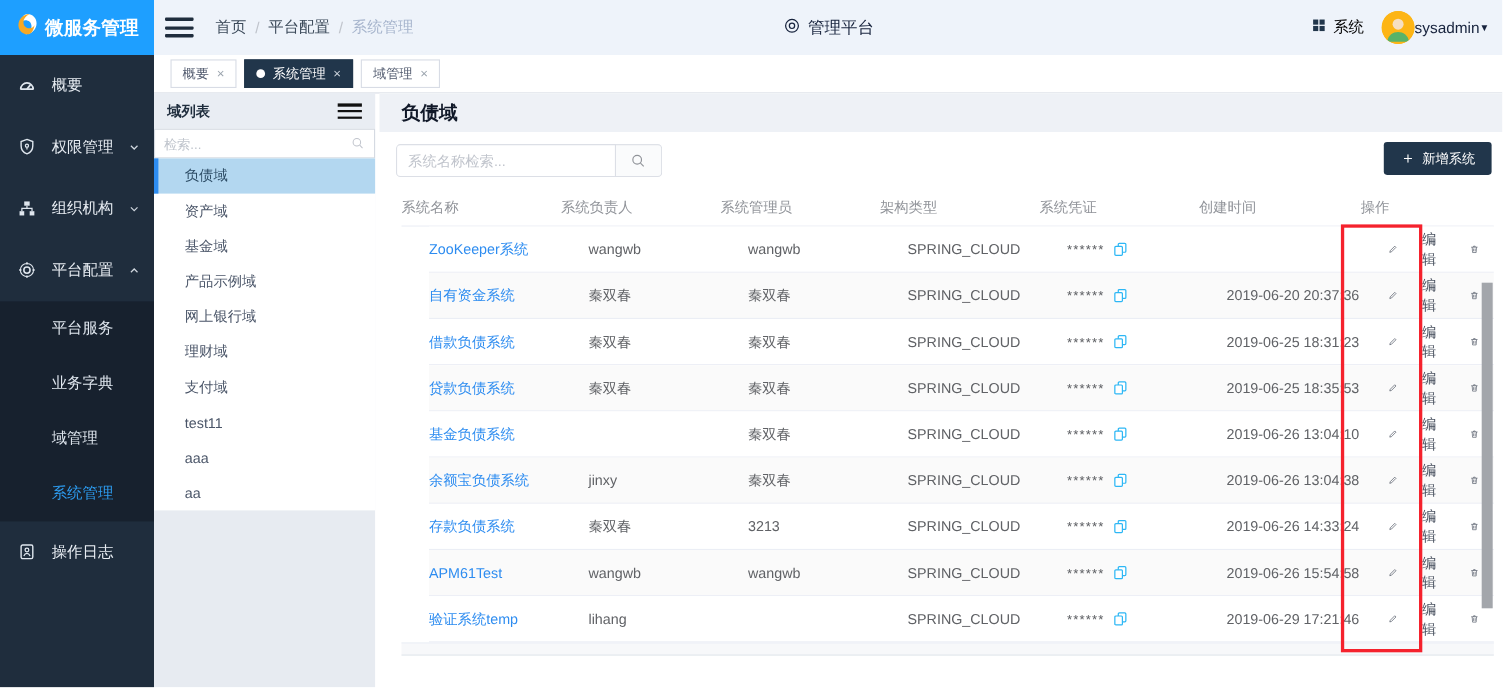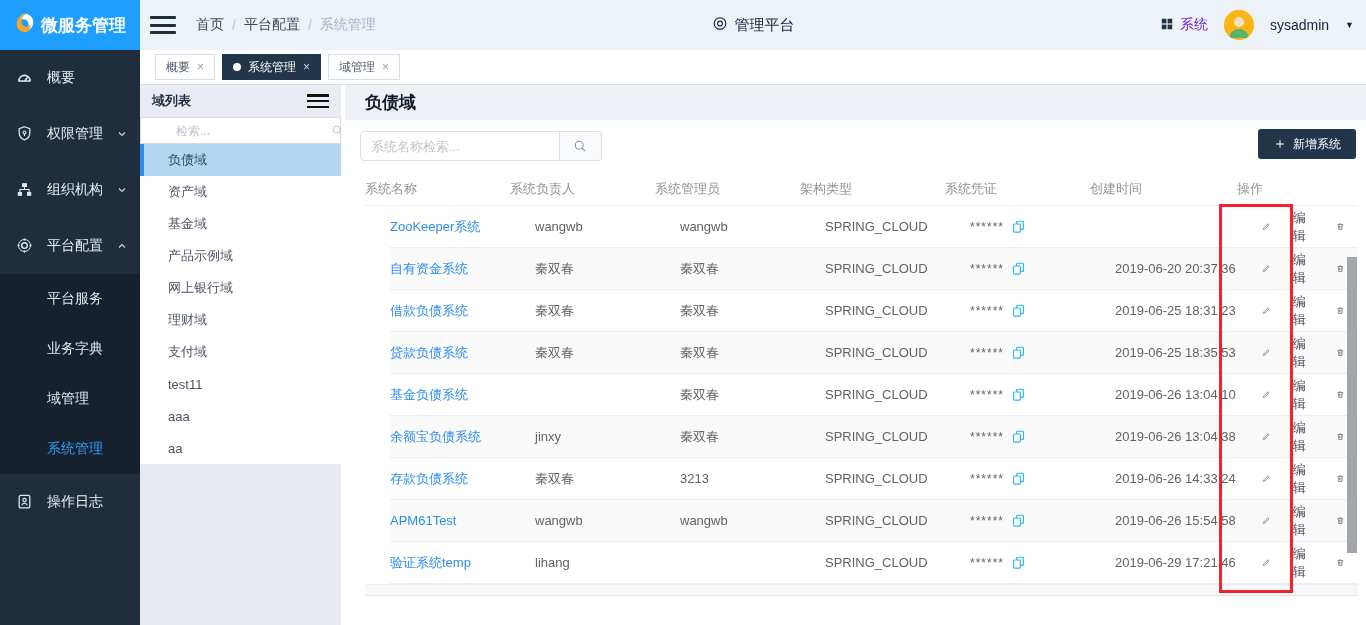--- a/index.html
+++ b/index.html
@@ -10,22 +10,22 @@
   
   .topbar { position:absolute; top:0; left:0; width:1366px; height:50px; background:#eef3fa; display:flex; align-items:center; }
   .logo { width:140px; height:50px; background:#1e9fff; color:#fff; display:flex; align-items:center; justify-content:center; gap:5px; font-weight:bold; font-size:17px; flex:0 0 140px;font-family:Liberation Mono, monospace; }
   .hamburger { width:26px; height:18px; margin:0 20px 0 10px; display:flex; flex-direction:column; justify-content:space-between; cursor:pointer; }
   .hamburger span { display:block; height:3px; background:#1f2d3d; border-radius:1px; }
   .breadcrumb { display:flex; align-items:center; gap:8px; font-size:14px; color:#3c4a5a; }
   .breadcrumb .sep { color:#c0c4cc; }
   .breadcrumb .muted { color:#a6b4cc; }
   .center-title { position:absolute; left:753px; transform:translateX(-50%); display:flex; align-items:center; gap:6px; font-size:15px; color:#17233d; }
   .header-right { margin-left:auto; display:flex; align-items:center; gap:16px; padding-right:12px; }
-  .sys-entry { display:flex; align-items:center; gap:6px; font-size:14px; color:#6d28d9; cursor:pointer; }
-  .user-entry { display:flex; align-items:center; gap:16px; cursor:pointer; }
+  .sys-entry { display:flex; gap:6px; font-size:14px; color:#000000; cursor:pointer; }
+  .user-entry { display:flex; align-items:center; gap:0; cursor:pointer; }
   .avatar { width:30px; height:30px; border-radius:50%; overflow:hidden; background:#fdb515; }
   .username { font-size:14px; color:#17233d; }
   .caret { font-size:9px; color:#17233d; }
 
   
   .sidebar { position:absolute; top:50px; left:0; width:140px; height:575px; background:#1f2d3d; }
   .menu-item { height:56px; display:flex; align-items:center; padding:0 12px 0 16px; color:#e8edf3; font-size:14px; cursor:pointer; }
   .mi-icon { width:18px; height:18px; margin-right:13px; color:#dfe6ee; flex:0 0 18px; }
   .mi-icon svg { display:block; }
   .mi-arrow { margin-left:auto; color:#cfd6de; display:flex; }
@@ -42,21 +42,21 @@
   .tab .tab-close { color:#9aa3ad; font-size:12px; cursor:pointer; }
   .tab.active .tab-close { color:#cfd6de; }
 
   
   .domain-panel { position:absolute; top:85px; left:140px; width:201px; height:540px; background:#e7ebf1; }
   .panel-head { height:32px; background:#e9edf3; display:flex; align-items:center; padding:0 12px;font-family:Liberation Mono, monospace; }
   .panel-title { font-size:13px; font-weight:bold; color:#1f2d3d; }
   .panel-burger { margin-left:auto; width:22px; height:14px; display:flex; flex-direction:column; justify-content:space-between; cursor:pointer; }
   .panel-burger span { height:2.5px; background:#111; }
   .panel-search { height:27px; background:#fff; border:1px solid #d5dae2; display:flex; align-items:center; padding:0 8px; }
-  .panel-search input { flex:1; border:none; outline:none; font-size:12px; color:#606266; background:transparent;margin-left:27px; }
+  .panel-search input { flex:1; border:none; outline:none; font-size:12px; color:#606266; background:transparent; }
   .panel-search input::placeholder { color:#bfc4cc; }
   .panel-search .mag { color:#c0c4cc; display:flex; }
   .domain-list { background:#fff; }
   .domain-item { height:32px; display:flex; align-items:center; padding-left:24px; font-size:13px; color:#4a5568; cursor:pointer; border-left:4px solid transparent; }
   .domain-item.selected { background:#b3d7f0; border-left-color:#2d8cf0; color:#2b4a63; }
 
   
   .main { position:absolute; top:85px; left:345px; width:1021px; height:540px; background:#fff; }
   .main-title-band { height:35px; background:#eef1f6; display:flex; align-items:center; padding-left:20px; font-size:17px; font-weight:bold; color:#101828; }
   .toolbar { position:relative; height:53px; }

